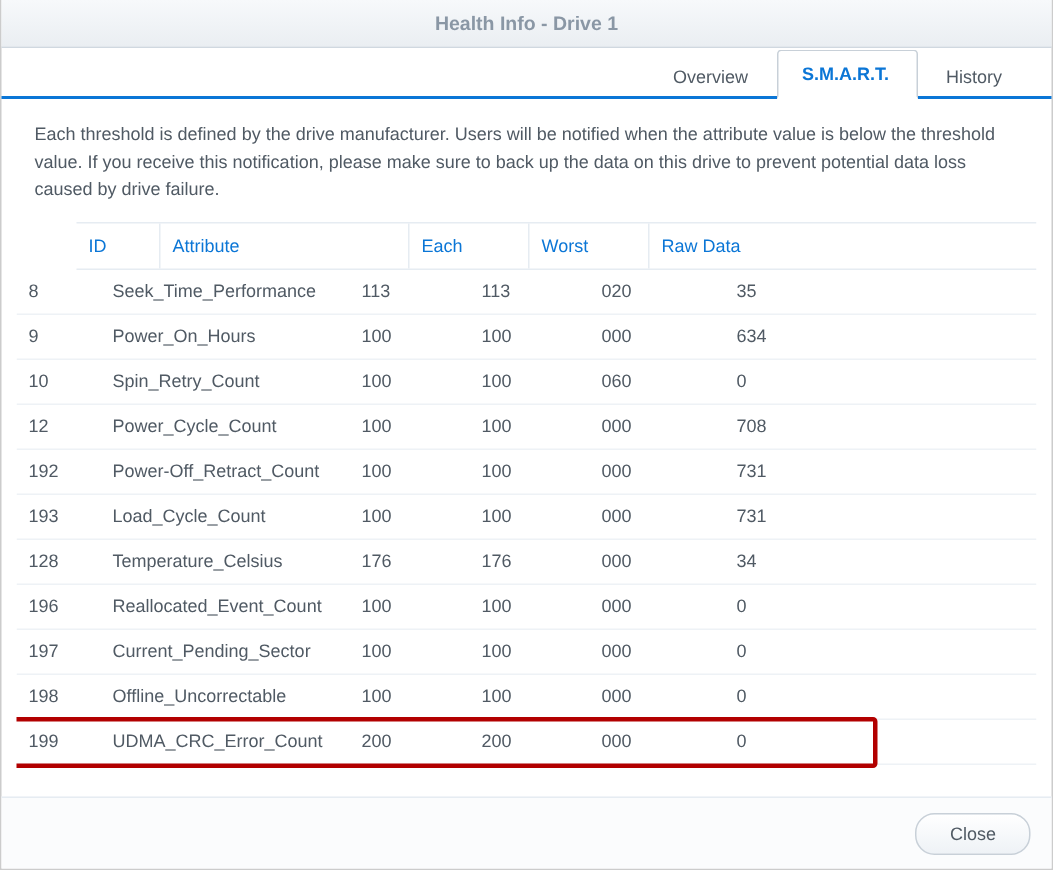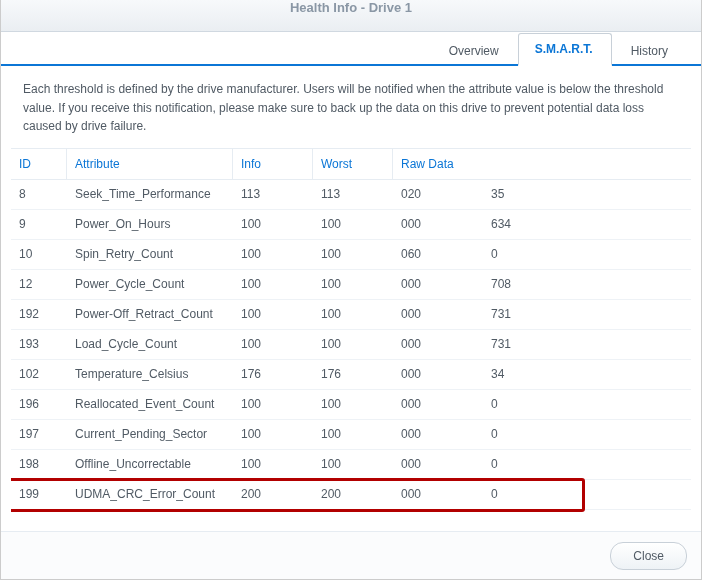--- a/index.html
+++ b/index.html
@@ -18,20 +18,21 @@
     border-top: none;
     position: relative;
     display: flex;
     flex-direction: column;
   }
   .titlebar {
     height: 32px;
     background: linear-gradient(#f7f9fb, #eaeef2);
     border-bottom: 1px solid #d0d8e0;
     display: flex;
+    align-items: center;
     justify-content: center;
     font-weight: bold;
     color: #8a97a5;
     font-size: 13px;
   }
   .tabs {
     height: 34px;
     display: flex;
     align-items: flex-end;
     padding: 0 14px;
@@ -83,20 +84,21 @@
     display: grid;
     grid-template-columns: 56px 166px 80px 80px 90px 100px;
     align-items: center;
   }
   .thead {
     height: 32px;
     border-top: 1px solid #e6ecf2;
     border-bottom: 1px solid #e6ecf2;
     color: #0b76d6;
     font-size: 12px;
+    margin-left: 40px;
   }
   .thead > div {
     padding: 0 8px;
     border-right: 1px solid #e6ecf2;
     height: 100%;
     display: flex;
     align-items: center;
     cursor: pointer;
   }
   .thead > div:last-child { border-right: none; }
@@ -151,21 +153,21 @@
     <div class="tab">History</div>
   </div>
 
 
   <div class="description">Each threshold is defined by the drive manufacturer. Users will be notified when the attribute value is below the threshold value. If you receive this notification, please make sure to back up the data on this drive to prevent potential data loss caused by drive failure.</div>
 
   <div class="table">
     <div class="thead">
       <div>ID</div>
       <div>Attribute</div>
-      <div>Info</div>
+      <div>Each</div>
       <div>Worst</div>
       <div>Raw Data</div>
     </div>
     <div id="tbody" style="position:relative;">
         <div class="trow">
           <div>8</div>
           <div>Seek_Time_Performance</div>
           <div>113</div>
           <div>113</div>
           <div>020</div>
@@ -205,21 +207,21 @@
         </div>
         <div class="trow">
           <div>193</div>
           <div>Load_Cycle_Count</div>
           <div>100</div>
           <div>100</div>
           <div>000</div>
           <div>731</div>
         </div>
         <div class="trow">
-          <div>102</div>
+          <div>128</div>
           <div>Temperature_Celsius</div>
           <div>176</div>
           <div>176</div>
           <div>000</div>
           <div>34</div>
         </div>
         <div class="trow">
           <div>196</div>
           <div>Reallocated_Event_Count</div>
           <div>100</div>

